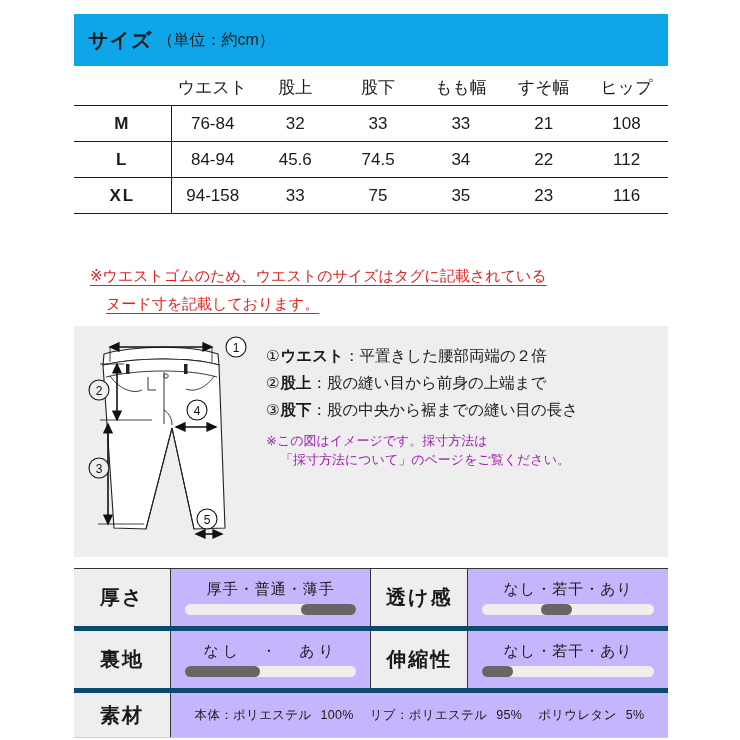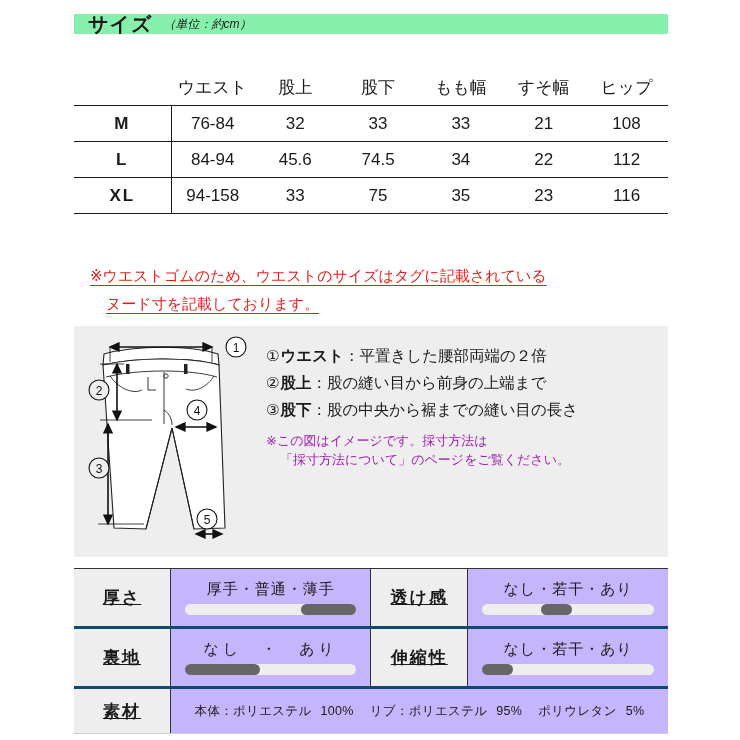--- a/index.html
+++ b/index.html
@@ -20,37 +20,36 @@
     width: 740px;
     height: 740px;
   }
 
   
   .title-bar {
     position: absolute;
     left: 74px;
     top: 14px;
     width: 594px;
-    height: 20px;
-    background: #86efac;
+    height: 52px;
+    background: #0ea5e9;
     display: flex;
     align-items: center;
     padding-left: 14px;
     box-sizing: border-box;
   }
   .title-main {
     font-size: 20px;
     font-weight: bold;
     letter-spacing: 1px;
   }
   .title-unit {
-    font-size: 12px;
-    margin-left: 11px;
+    font-size: 16px;
+    margin-left: 5px;
     letter-spacing: 0px;
-    font-style: italic;
   }
 
   
   .size-table {
     position: absolute;
     left: 74px;
     top: 70px;
     width: 594px;
     border-collapse: collapse;
     table-layout: fixed;
@@ -146,38 +145,37 @@
   
   .spec-table {
     position: absolute;
     left: 74px;
     top: 568px;
     width: 594px;
     border-collapse: collapse;
     table-layout: fixed;
   }
   .spec-table td {
-    border-top: 3px solid #0c4a6e;
+    border-top: 5px solid #0c4a6e;
     border-bottom: 1px solid #cccccc;
     padding: 0;
     vertical-align: middle;
   }
   .spec-table tr:first-child td { border-top: 1px solid #333333; }
   .spec-table tr:last-child td { border-bottom: 1px solid #cccccc; text-align: center; }
 
   td.spec-label {
     width: 96px;
     background: #eeeeee;
     text-align: center;
-    font-size: 17px;
+    font-size: 20px;
     font-weight: bold;
     letter-spacing: 2px;
     height: 57px;
     border-right: 1px solid #333333;
-    text-decoration: underline;
   }
   td.spec-label.wide { width: 96px; }
   td.spec-value {
     background: #c4b5fd;
     padding: 0 14px;
     height: 57px;
   }
   td.spec-value.sep { border-right: 1px solid #333333; }
 
   .opts {

